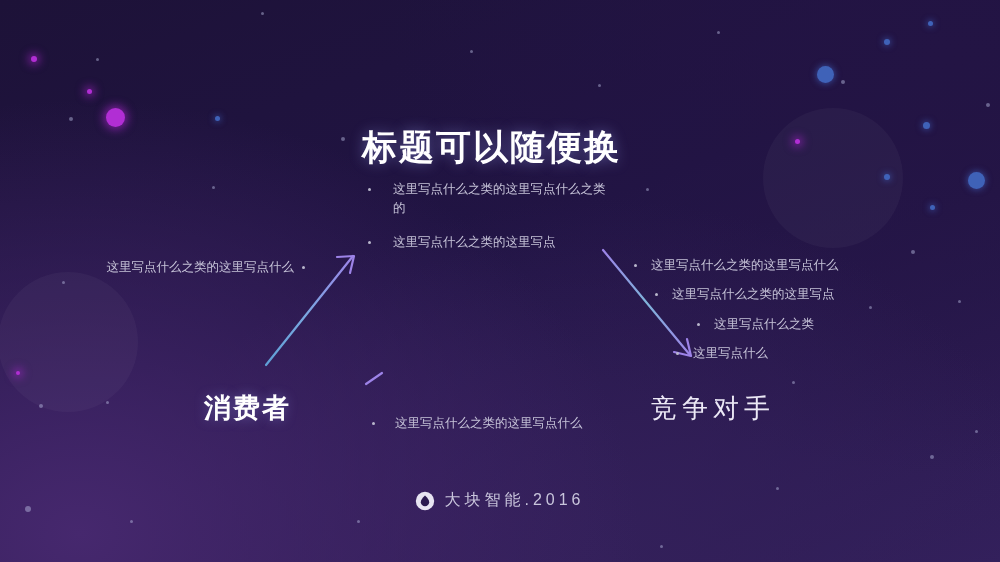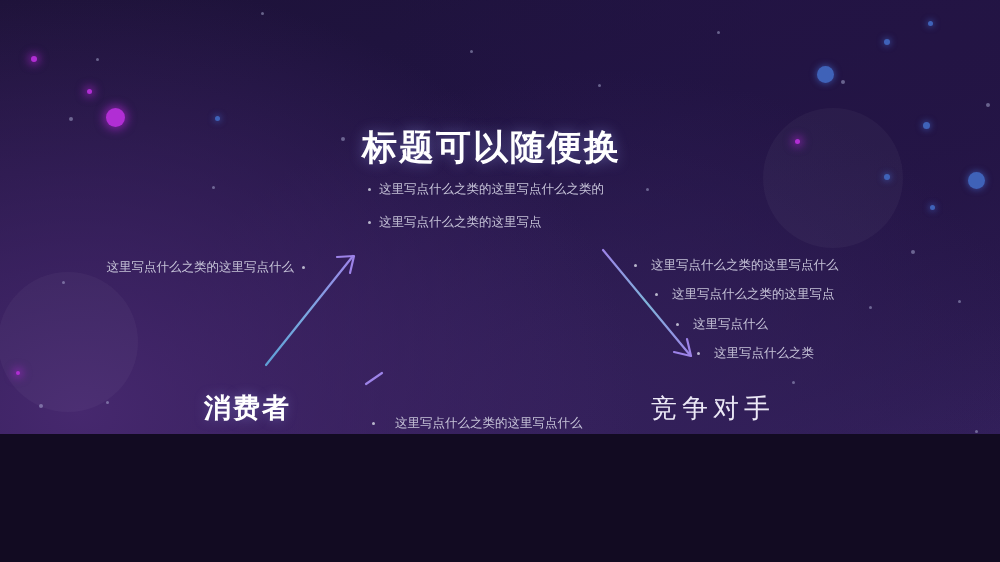--- a/index.html
+++ b/index.html
@@ -5,21 +5,21 @@
   html, body {
     margin: 0; padding: 0;
     background: #120b22;
   }
   body {
     font-family: "Liberation Sans", "DejaVu Sans", sans-serif;
   }
   #slide {
     position: relative;
     width: 1000px;
-    height: 434px;
+    height: 562px;
     overflow: hidden;
     background:
       radial-gradient(ellipse 900px 700px at 8% 95%, #46286e 0%, rgba(70,40,110,0) 62%),
       radial-gradient(ellipse 700px 560px at 60% 100%, #33205a 0%, rgba(51,32,90,0) 65%),
       radial-gradient(ellipse 800px 600px at 95% 10%, #231444 0%, rgba(35,20,68,0) 70%),
       linear-gradient(160deg, #1d1238 0%, #211444 45%, #2b1a50 75%, #33205c 100%);
   }
 
   
   .bg-layer { position: absolute; inset: 0; pointer-events: none; }
@@ -66,21 +66,21 @@
   }
   .bullet-text {
     color: #c6c3d8;
     font-size: 12.5px;
     line-height: 1.55;
   }
 
   
   #top-list { left: 368px; top: 180px; width: 238px; }
   #top-list .bullet-row { margin-bottom: 14px; }
-  #top-list .bullet-text { margin-left: 8px; }
+  #top-list .bullet-text { margin-left: 22px; }
 
   
   #left-list { left: 100px; top: 258px; width: 205px; text-align: right; }
   #left-list .bullet-row { justify-content: flex-end; margin-bottom: 19px; }
   #left-list .bullet-text { margin-right: 8px; white-space: nowrap; }
 
   
   #right-list { left: 634px; top: 256px; width: 300px; }
   #right-list .bullet-row { margin-bottom: 10px; }
   #right-list .bullet-text { margin-left: 14px; white-space: nowrap; }
@@ -247,35 +247,42 @@
 
   <div class="bullet-list" id="right-list">
     <div class="bullet-row r1">
       <span class="bullet-dot"></span>
       <span class="bullet-text">这里写点什么之类的这里写点什么</span>
     </div>
     <div class="bullet-row r2">
       <span class="bullet-dot"></span>
       <span class="bullet-text">这里写点什么之类的这里写点</span>
     </div>
+    <div class="bullet-row r4">
+      <span class="bullet-dot"></span>
+      <span class="bullet-text">这里写点什么之类</span>
+    </div>
     <div class="bullet-row r3">
       <span class="bullet-dot"></span>
       <span class="bullet-text">这里写点什么</span>
-    </div>
-    <div class="bullet-row r4">
-      <span class="bullet-dot"></span>
-      <span class="bullet-text">这里写点什么之类</span>
     </div>
   </div>
 
   <div class="bullet-list" id="bottom-list">
     <div class="bullet-row">
       <span class="bullet-dot"></span>
       <span class="bullet-text">这里写点什么之类的这里写点什么</span>
     </div>
   </div>
 
   <div class="node-label" id="label-competitor">竞争对手</div>
   <div class="node-label" id="label-consumer">消费者</div>
 
+  <div id="footer">
+    <svg id="footer-logo" width="20" height="20" viewBox="0 0 20 20">
+      <circle cx="10" cy="10" r="9.2" fill="#e7e4f2"></circle>
+      <path d="M10 4.6 C 12.6 7.2 14.2 9.1 14.2 11.2 C 14.2 13.5 12.3 15.2 10 15.2 C 7.7 15.2 5.8 13.5 5.8 11.2 C 5.8 9.1 7.4 7.2 10 4.6 Z" fill="#2b1a50"></path>
+    </svg>
+    <span id="footer-text">大块智能.2016</span>
+  </div>
 
 
 </div>
 
 </body></html>

